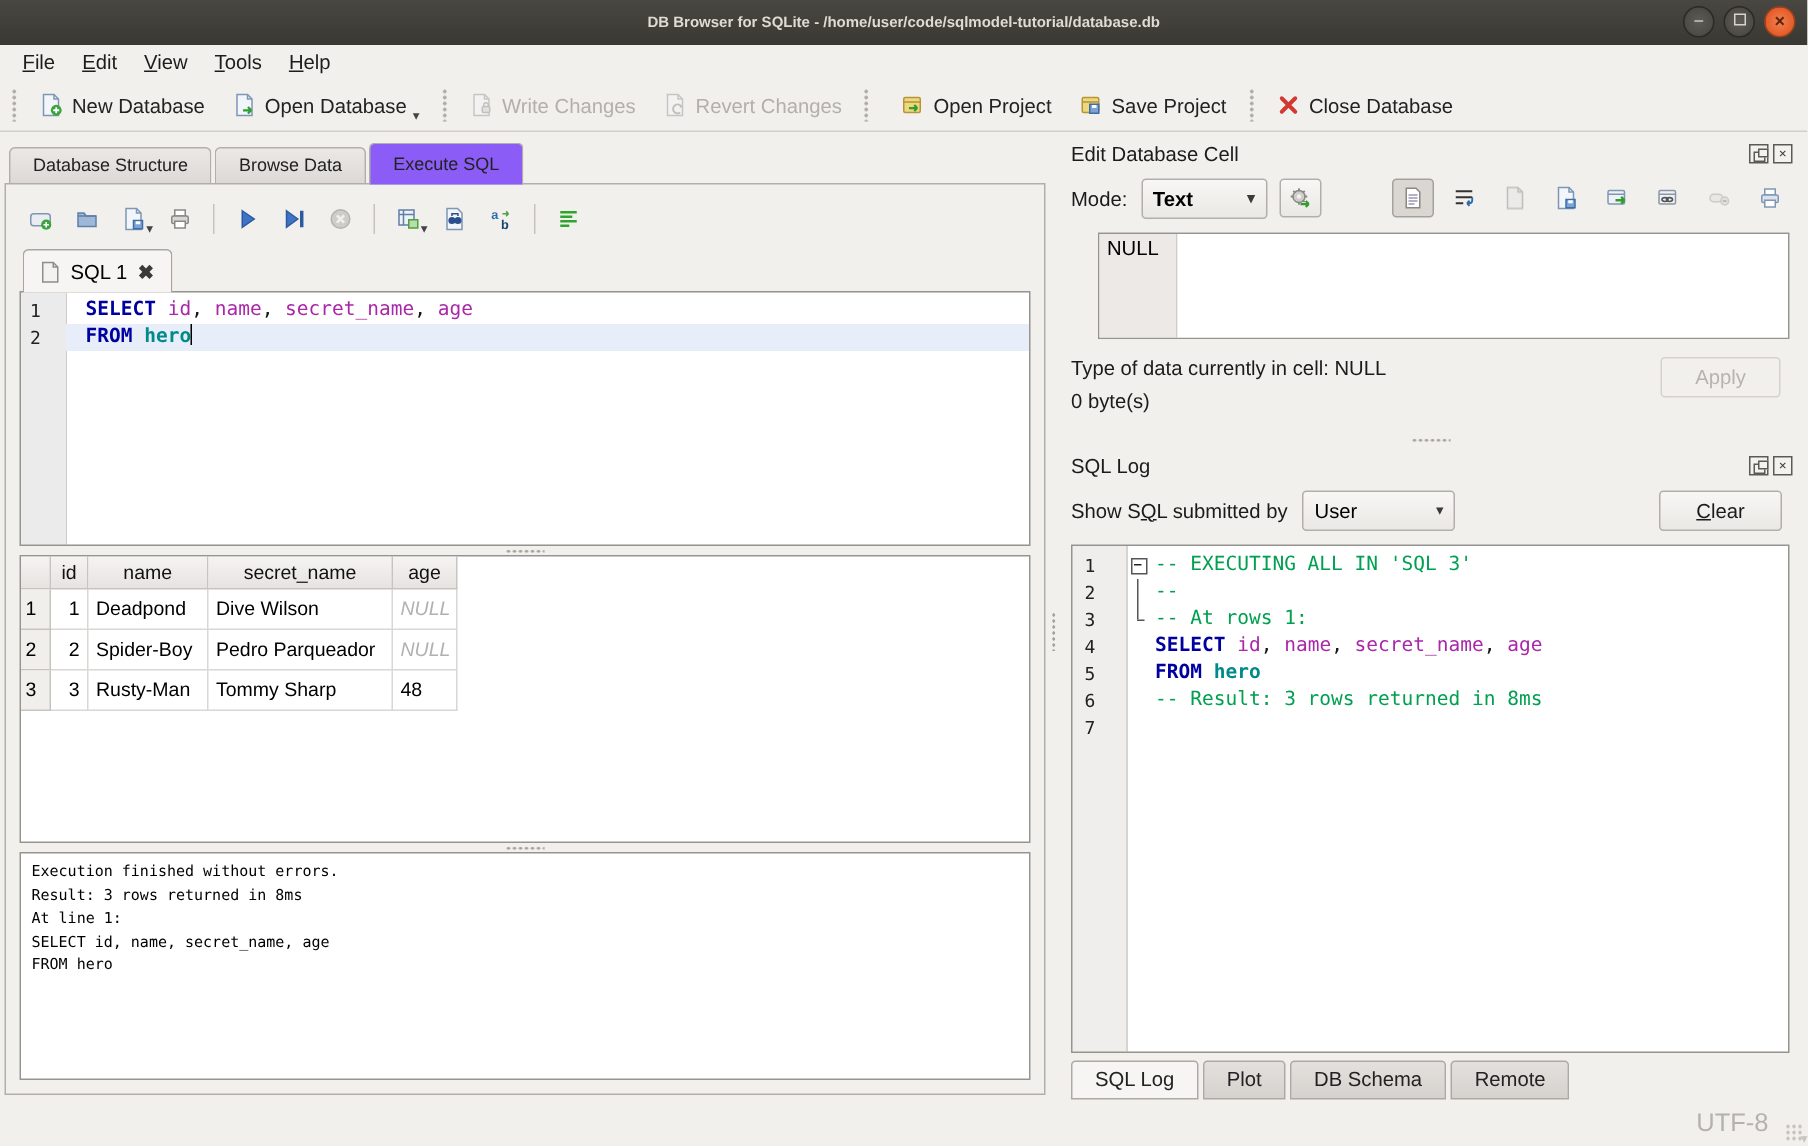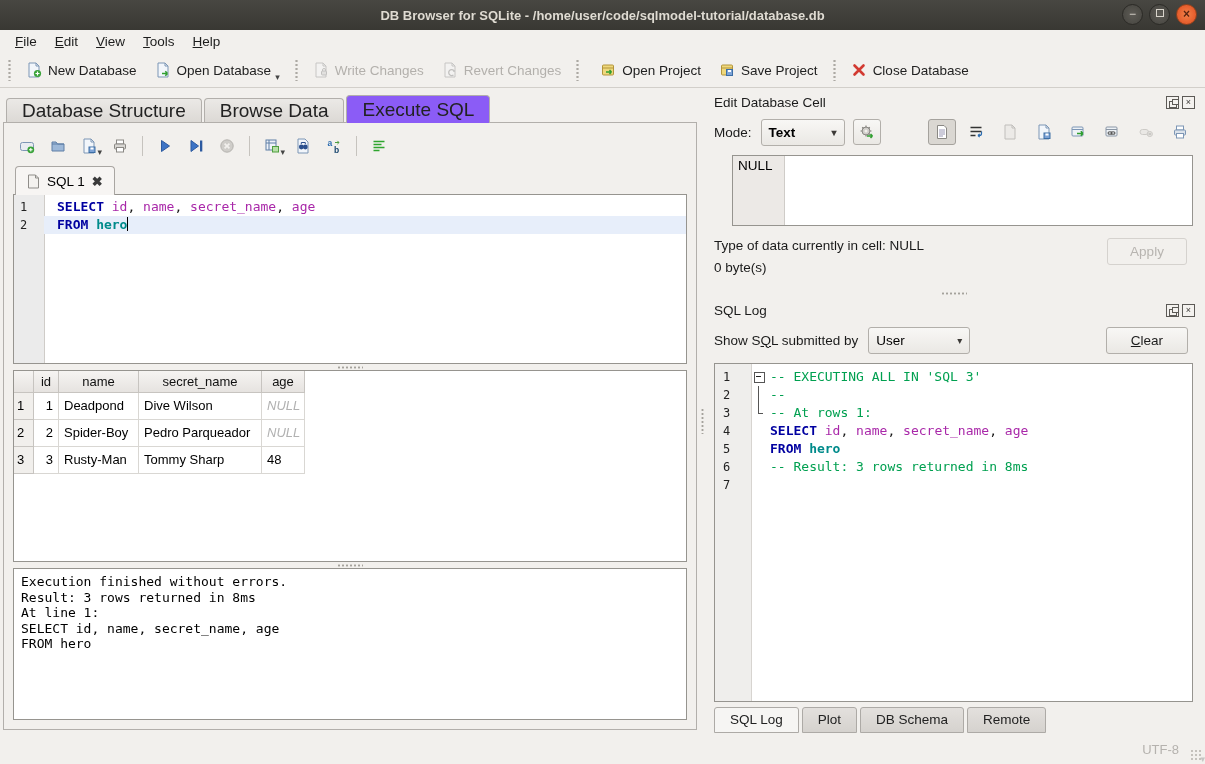--- a/index.html
+++ b/index.html
@@ -3,21 +3,21 @@
 <meta charset="utf-8">
 <style>
   * { box-sizing: border-box; margin: 0; padding: 0; }
   html,body { width:1205px; height:764px; }
   body { font-family:"Liberation Sans", sans-serif; background:#f2f0ed; overflow:hidden; }
   .window { width:1205px; height:764px; display:flex; flex-direction:column; background:#f2f0ed; }
 
   
   .titlebar { height:30px; background:linear-gradient(#484742,#393833); position:relative;
               display:flex; align-items:center; justify-content:center; flex:0 0 30px; }
-  .titlebar .title { color:#dfdbd2; font-size:13px; font-weight:bold; }
+  .titlebar .title { color:#dfdbd2; font-size:10px; font-weight:bold; }
   .win-btns { position:absolute; right:8px; top:4px; display:flex; gap:6px; }
   .wbtn { width:21px; height:21px; border-radius:50%; background:radial-gradient(#5d5b55,#45443f);
           border:1px solid #2b2a26; color:#d8d4cb; font-size:12px; line-height:19px; text-align:center; }
   .wbtn.close { background:radial-gradient(#f28149,#df4b1e); border-color:#93421c; color:#5a2410; font-weight:bold; }
   .wbtn .sq { display:inline-block; width:8px; height:8px; border:1.5px solid #d8d4cb; vertical-align:middle; margin-top:-3px;}
 
   
   .menubar { height:23px; flex:0 0 23px; display:flex; align-items:center; padding-left:6px; background:#f2f0ed; }
   .menu-item { padding:2px 9px; font-size:13.5px; color:#1d1d1d; }
   .mn { text-decoration:underline; }
@@ -37,21 +37,21 @@
   
   .main { flex:1; display:flex; min-height:0; }
   .left-pane { width:700px; flex:0 0 700px; display:flex; flex-direction:column; padding-top:6px; }
   .vsplit { width:5px; position:relative; }
   .vsplit::after { content:""; position:absolute; left:1px; top:320px; width:3px; height:26px;
                    background-image:radial-gradient(circle,#a5a29c 1px,transparent 1.2px); background-size:3px 4px; }
   .right-pane { flex:1; display:flex; flex-direction:column; padding:0 9px 0 6px; min-width:0; }
 
   
   .main-tabs { height:28px; flex:0 0 28px; display:flex; align-items:flex-end; padding-left:6px; gap:2px; }
-  .tab { height:24px; line-height:23px; padding:0 15px; font-size:19px; color:#222;
+  .tab { height:24px; line-height:23px; padding:0 15px; font-size:12px; color:#222;
          background:linear-gradient(#ebe9e6,#dcd9d5); border:1px solid #b2afab; border-bottom:none;
          border-radius:4px 4px 0 0; }
   .tab.active { height:28px; line-height:27px; background:#8b5cf6; position:relative; z-index:3; margin-bottom:-1px; }
   .tab-content { flex:1; margin:0 3px 4px 3px; border:1px solid #b2afab; background:#f2f0ed;
                  display:flex; flex-direction:column; padding:7px 9px 9px 9px; min-height:0; position:relative; z-index:2; }
 
   
   .sql-toolbar { height:32px; flex:0 0 32px; display:flex; align-items:center; gap:7px; padding-left:2px; }
   .sbtn { width:24px; height:24px; display:flex; align-items:center; justify-content:center; position:relative; }
   .ssep { width:1px; height:20px; background:#c6c3be; margin:0 3px; }
@@ -92,21 +92,21 @@
   .td { border-right:1px solid #d9d7d3; border-bottom:1px solid #d9d7d3; height:27px; line-height:26px; padding:0 5px;
         overflow:hidden; }
   .td.numcol { background:#f1efec; border-right:1px solid #c7c4c0; border-bottom:1px solid #c7c4c0; padding:0 3px; }
   .td.right { text-align:right; }
   .td.nullv { color:#b1b1b1; font-style:italic; }
   .c0 { width:20px; flex:0 0 20px; } .c1 { width:25px; flex:0 0 25px; } .c2 { width:80px; flex:0 0 80px; }
   .c3 { width:123px; flex:0 0 123px; } .c4 { width:43px; flex:0 0 43px; }
 
   
   .msg-frame { flex:1; border:1px solid #96948f; background:#fff; padding:5px 7px; min-height:0; }
-  .msg-frame pre { font-family:"DejaVu Sans Mono",monospace; font-size:13px; line-height:15.5px; color:#000; }
+  .msg-frame pre { font-family:"DejaVu Sans Mono",monospace; font-size:10px; line-height:15.5px; color:#000; }
 
   
   .dock-title { height:20px; flex:0 0 20px; display:flex; align-items:center; font-size:13.5px; color:#1b1b1b;
                 margin:4px 1px 2px 3px; }
   .dock-btns { margin-left:auto; display:flex; gap:3px; }
   .dockbtn { width:13px; height:13px; border:1px solid #5c5a56; background:#f4f2ef; position:relative; font-size:9px;
              line-height:11px; text-align:center; color:#3c3a37; }
   .dockbtn.float::before { content:""; position:absolute; left:2px; top:4px; width:6px; height:5px; border:1px solid #5c5a56; }
   .dockbtn.float::after { content:""; position:absolute; left:5px; top:2px; width:5px; height:4px; border:1px solid #5c5a56; background:#f4f2ef; }
 
@@ -151,21 +151,21 @@
   .fold.end::after { content:""; position:absolute; left:7px; top:9px; width:5px; height:1px; background:#555; }
   .log-frame .code { padding-left:5px; }
 
   .bottom-tabs { height:32px; flex:0 0 32px; display:flex; align-items:flex-start; gap:3px; padding:5px 0 0 3px; }
   .btab { height:26px; line-height:24px; padding:0 15px; font-size:13.5px; color:#222;
           background:linear-gradient(#e3e0dd,#d5d2ce); border:1px solid #adaaa6; border-radius:3px 3px 0 0; }
   .btab.active { background:#f6f5f3; }
 
   
   .statusbar { height:30px; flex:0 0 30px; display:flex; align-items:center; justify-content:flex-end;
-               padding-right:26px; font-size:13px; color:#b5b2ae; position:relative; }
+               padding-right:26px; font-size:17px; color:#b5b2ae; position:relative; }
   .grip { position:absolute; right:3px; bottom:3px; width:12px; height:12px;
           background-image:radial-gradient(circle,#c4c1bc 1px,transparent 1.2px); background-size:4px 4px; }
 </style>
 </head>
 <body>
 
 <div class="window">
 
   <div class="titlebar">
     <span class="title">DB Browser for SQLite - /home/user/code/sqlmodel-tutorial/database.db</span>

